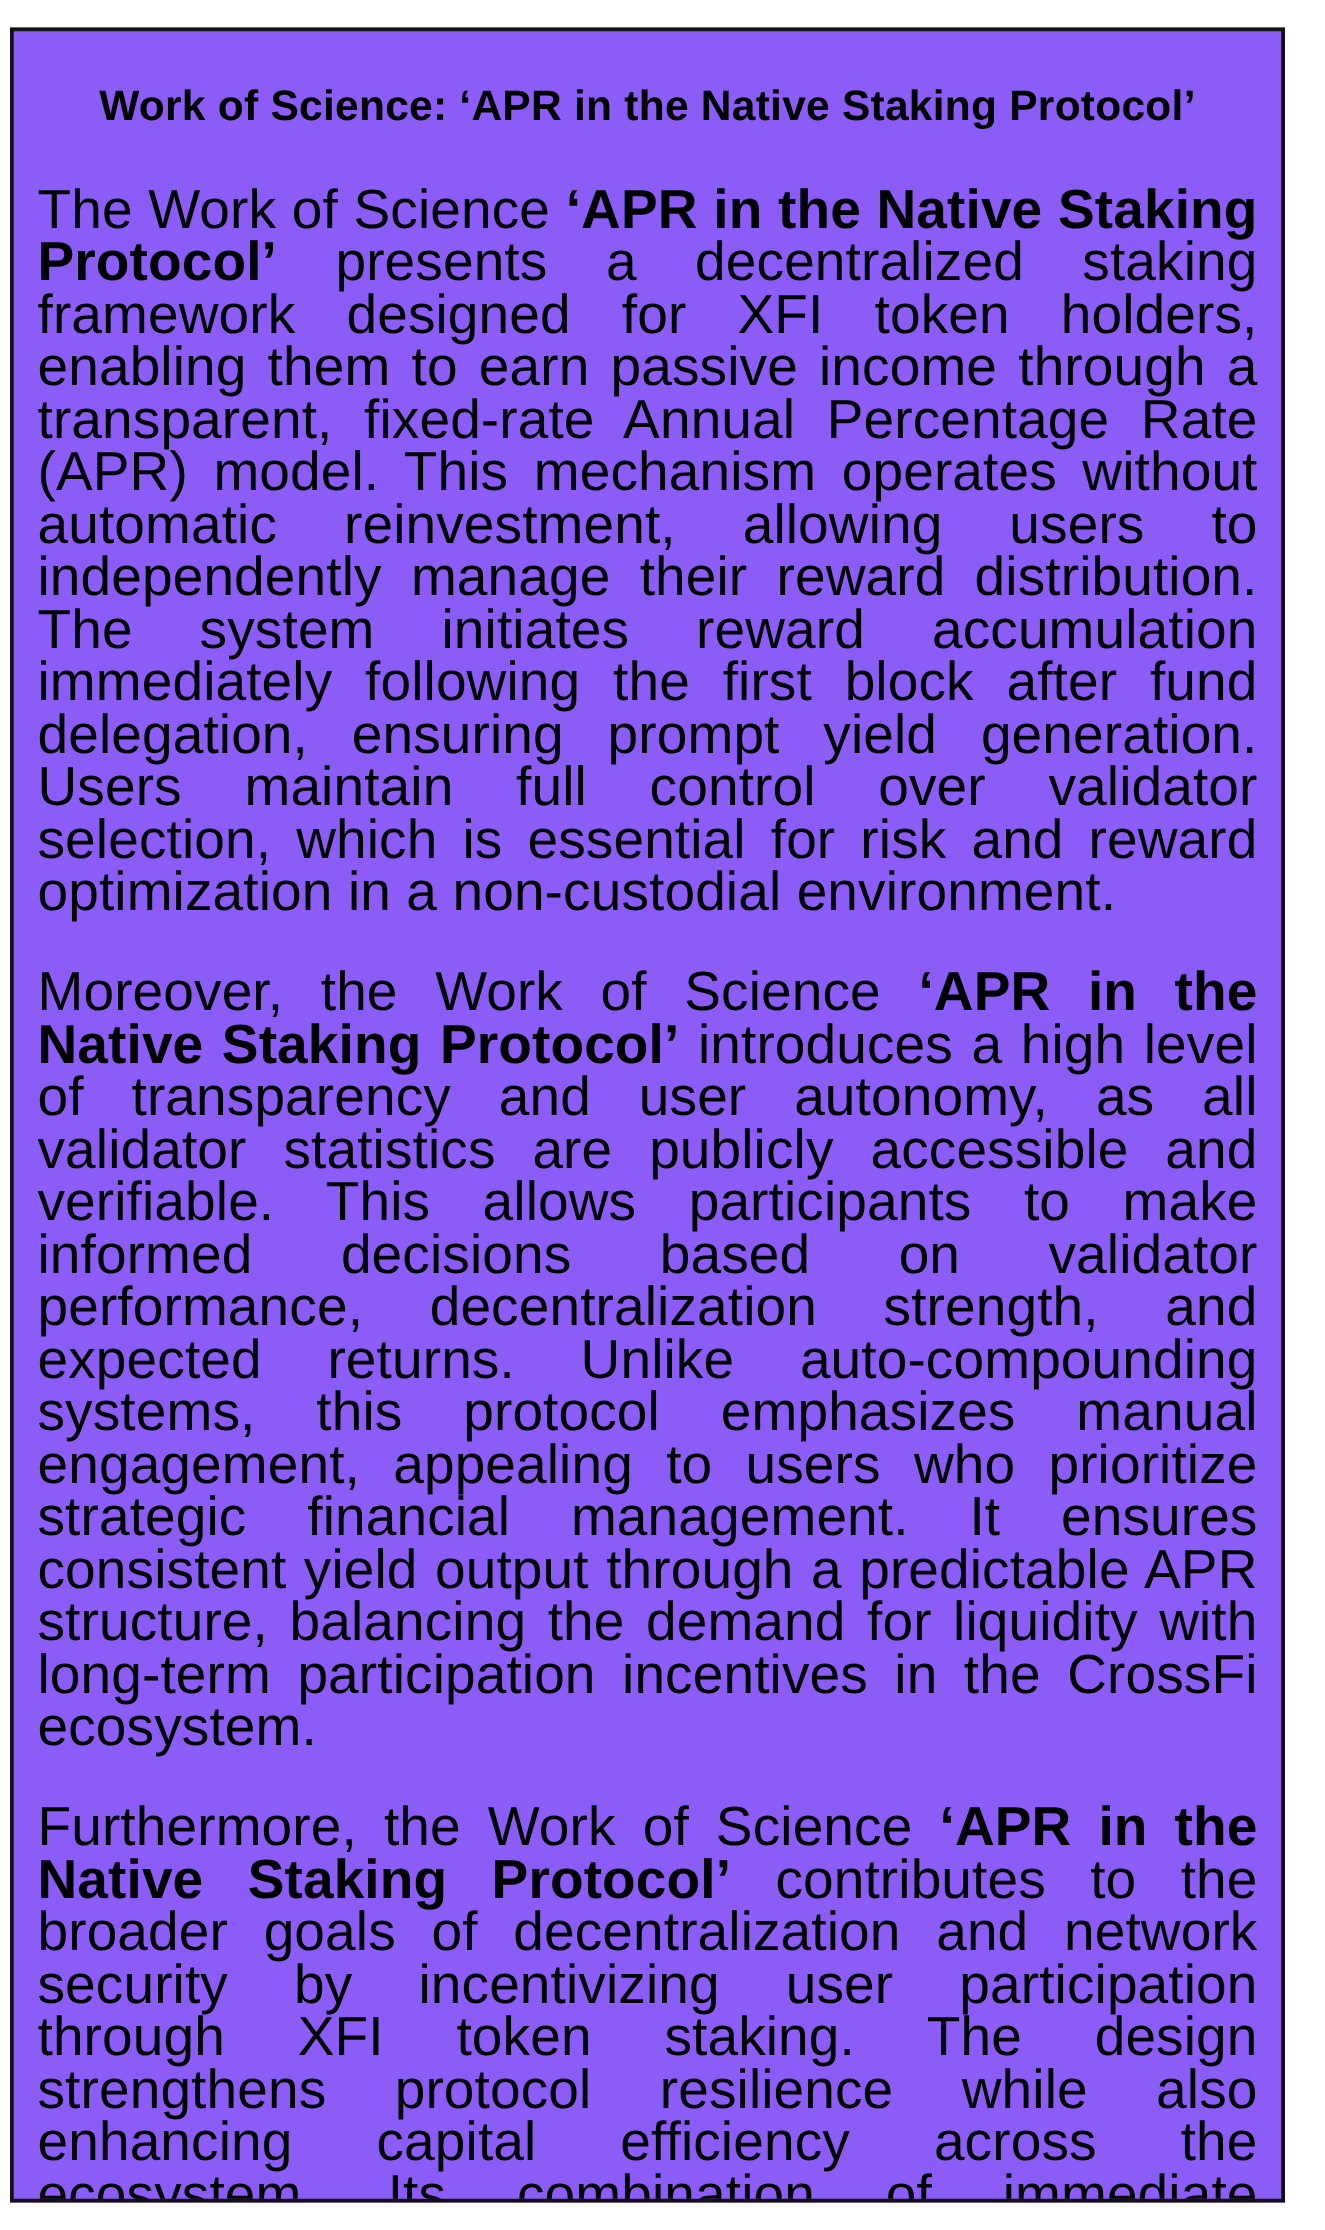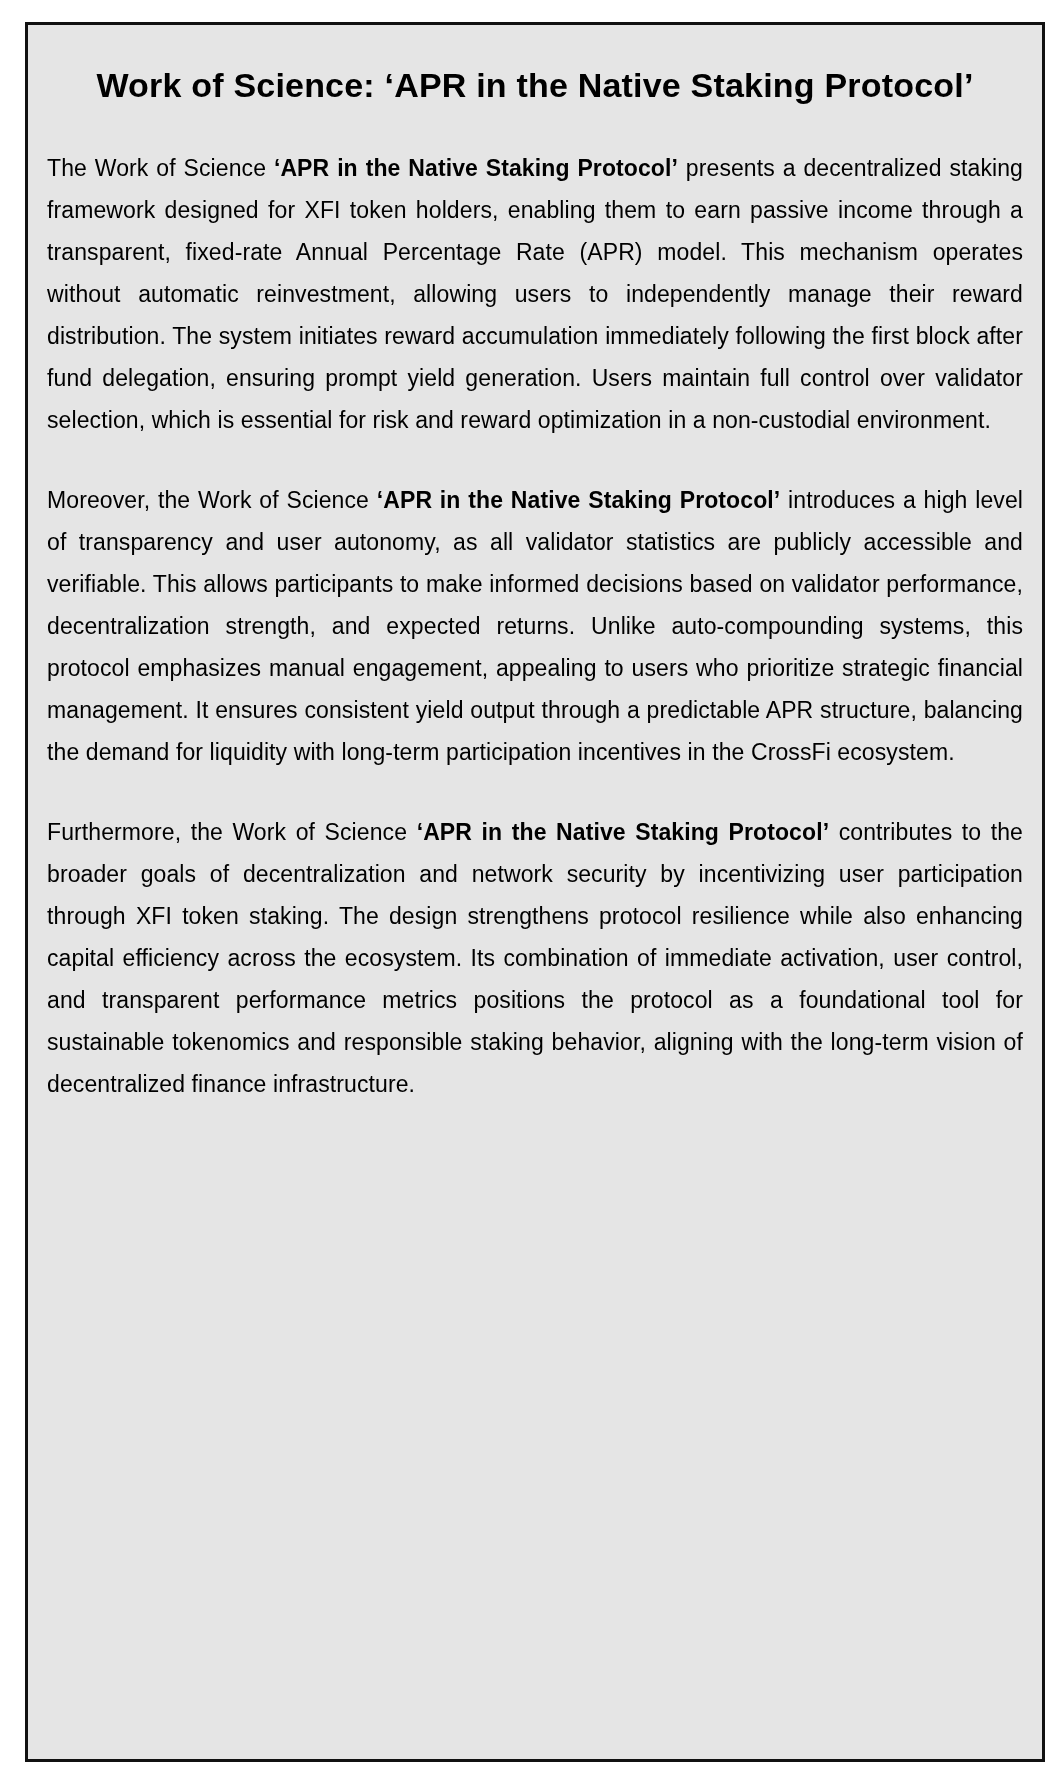--- a/index.html
+++ b/index.html
@@ -10,45 +10,45 @@
   body {
     width: 1060px;
     height: 1784px;
     position: relative;
     overflow: hidden;
     font-family: "Liberation Sans", "DejaVu Sans", sans-serif;
     color: #000000;
   }
   .doc-frame {
     position: absolute;
-    left: 25px;
+    left: 8px;
     top: 22px;
     width: 1020px;
     height: 1740px;
     box-sizing: border-box;
     border: 3px solid #111111;
-    background: #e5e5e5;
+    background: #8b5cf6;
     padding: 22px 19px 15px 19px;
     overflow: hidden;
   }
   .title {
     margin: 16px 0 0 0;
     font-size: 34px;
     line-height: 44px;
     font-weight: bold;
     text-align: center;
     white-space: nowrap;
     letter-spacing: 0.2px;
   }
   .paragraphs {
     margin: 0;
   }
   .para {
     margin: 38px 0 0 0;
-    font-size: 23px;
+    font-size: 44px;
     line-height: 42px;
     text-align: justify;
     text-justify: inter-word;
     letter-spacing: 0.1px;
   }
   .para:first-child {
     margin-top: 40px;
   }
   .bold {
     font-weight: bold;

